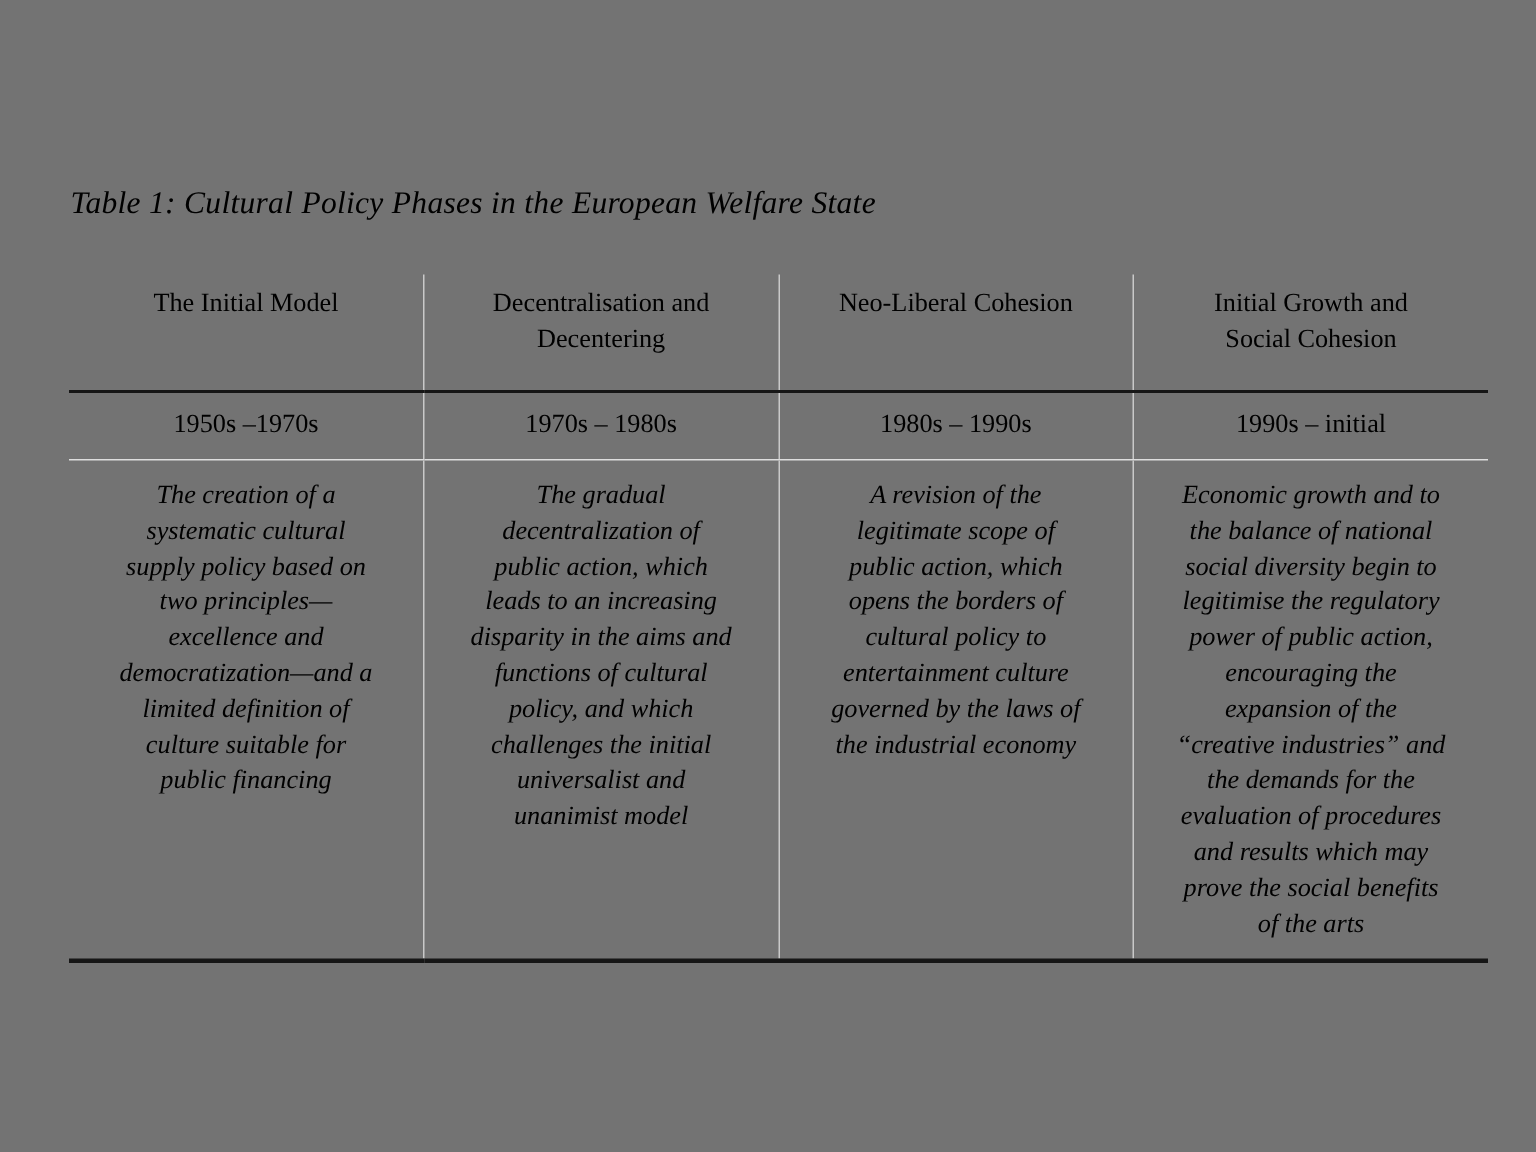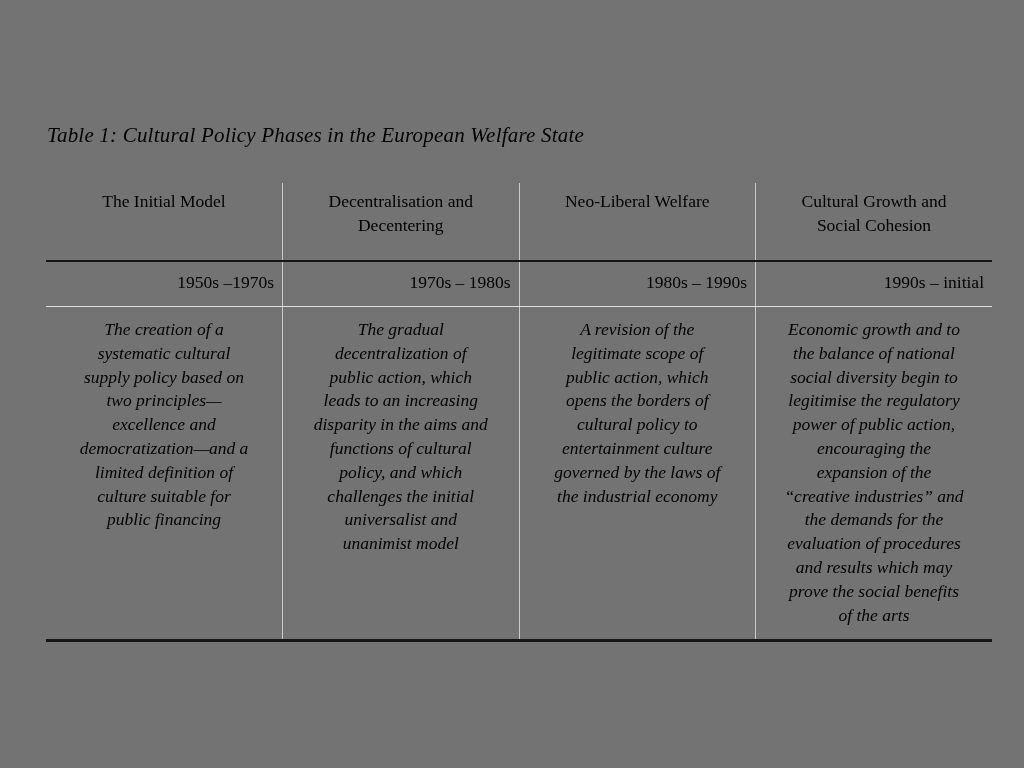--- a/index.html
+++ b/index.html
@@ -53,21 +53,20 @@
   tr.header-row th {
     height: 62px;
     padding: 7px 8px 22px;
     border-bottom: 2px solid #161616;
     white-space: pre-line;
   }
   tr.period-row td {
     height: 46px;
     padding: 9px 8px 6px;
     border-bottom: 1px solid #dedede;
-    text-align: right;
   }
   tr.description-row td {
     height: 329px;
     padding: 11px 6px 12px;
     border-bottom: 3px solid #161616;
     white-space: pre-line;
     font-style: italic;
   }
 </style>
 </head>
@@ -76,22 +75,22 @@
 <div class="page">
 
   <div class="caption">Table 1: Cultural Policy Phases in the European Welfare State</div>
 
   <table class="policy-table">
     <thead>
       <tr class="header-row">
         <th>The Initial Model</th>
         <th>Decentralisation and
 Decentering</th>
-        <th>Neo-Liberal Welfare</th>
-        <th>Cultural Growth and
+        <th>Neo-Liberal Cohesion</th>
+        <th>Initial Growth and
 Social Cohesion</th>
       </tr>
     </thead>
     <tbody>
       <tr class="period-row">
         <td>1950s –1970s</td>
         <td>1970s – 1980s</td>
         <td>1980s – 1990s</td>
         <td>1990s – initial</td>
       </tr>

